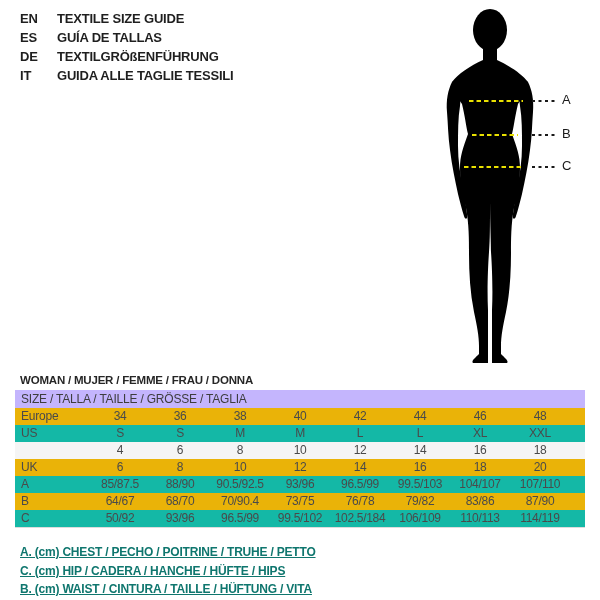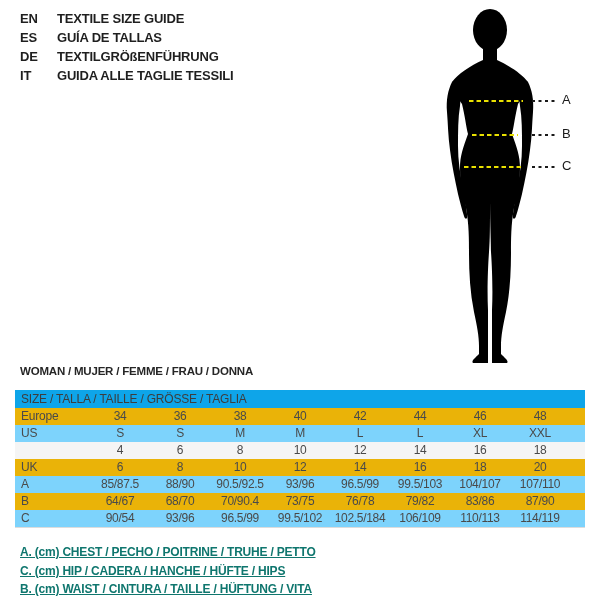--- a/index.html
+++ b/index.html
@@ -10,33 +10,33 @@
   
   .lang-block{position:absolute;left:20px;top:9px;}
   .lang-row{display:flex;height:19px;line-height:19px;}
   .lang-code{width:37px;font-size:13px;font-weight:bold;letter-spacing:-0.2px;color:#1f1f1f;}
   .lang-label{font-size:13px;font-weight:bold;letter-spacing:-0.2px;color:#1f1f1f;white-space:nowrap;text-align:right;}
   
   .figure-block{position:absolute;left:408px;top:4px;width:192px;height:362px;}
   .figure-block svg{position:absolute;left:0;top:0;}
   .marker{position:absolute;width:18px;text-align:left;font-size:13px;color:#1a1a1a;line-height:14px;}
   
-  .section-title{position:absolute;left:20px;top:365px;font-size:11.5px;font-weight:bold;
+  .section-title{position:absolute;left:20px;top:374px;font-size:11.5px;font-weight:bold;
     letter-spacing:-0.2px;color:#262626;white-space:nowrap;}
   
   .size-table{position:absolute;left:15px;top:390px;width:570px;}
-  .table-header{height:18px;line-height:18px;background:#0ea5e9;color:#3d3d3d;
+  .table-header{height:18px;line-height:18px;background:#c4b5fd;color:#3d3d3d;
     font-size:12px;padding-left:6px;letter-spacing:-0.2px;box-sizing:border-box;}
   .t-row{display:grid;grid-template-columns:75px repeat(8,60px);height:17px;line-height:17px;
     font-size:12px;color:#4a4a4a;}
   .t-row:last-child{border-bottom:1px solid #dcdcdc;}
   .t-label{text-align:left;padding-left:6px;letter-spacing:-0.2px;}
   .t-cell{text-align:center;letter-spacing:-0.3px;}
   .shade-white{background:#eab308;}
-  .shade-gray{background:#7dd3fc;}
+  .shade-gray{background:#14b8a6;}
   .shade-lightgray{background:#f5f5f5;}
   
   .legend{position:absolute;left:20px;top:543px;}
   .legend-line{height:18.6px;line-height:18.6px;font-size:12px;font-weight:bold;
     letter-spacing:-0.2px;color:#0f766e;white-space:nowrap;text-decoration:underline;}
 </style>
 </head>
 <body>
 
 <div class="page">
@@ -204,21 +204,21 @@
           <span class="t-cell">68/70</span>
           <span class="t-cell">70/90.4</span>
           <span class="t-cell">73/75</span>
           <span class="t-cell">76/78</span>
           <span class="t-cell">79/82</span>
           <span class="t-cell">83/86</span>
           <span class="t-cell">87/90</span>
         </div>
         <div class="t-row shade-gray">
           <span class="t-label">C</span>
-          <span class="t-cell">90/54</span>
+          <span class="t-cell">50/92</span>
           <span class="t-cell">93/96</span>
           <span class="t-cell">96.5/99</span>
           <span class="t-cell">99.5/102</span>
           <span class="t-cell">102.5/184</span>
           <span class="t-cell">106/109</span>
           <span class="t-cell">110/113</span>
           <span class="t-cell">114/119</span>
         </div>
       </div>
   </div>

